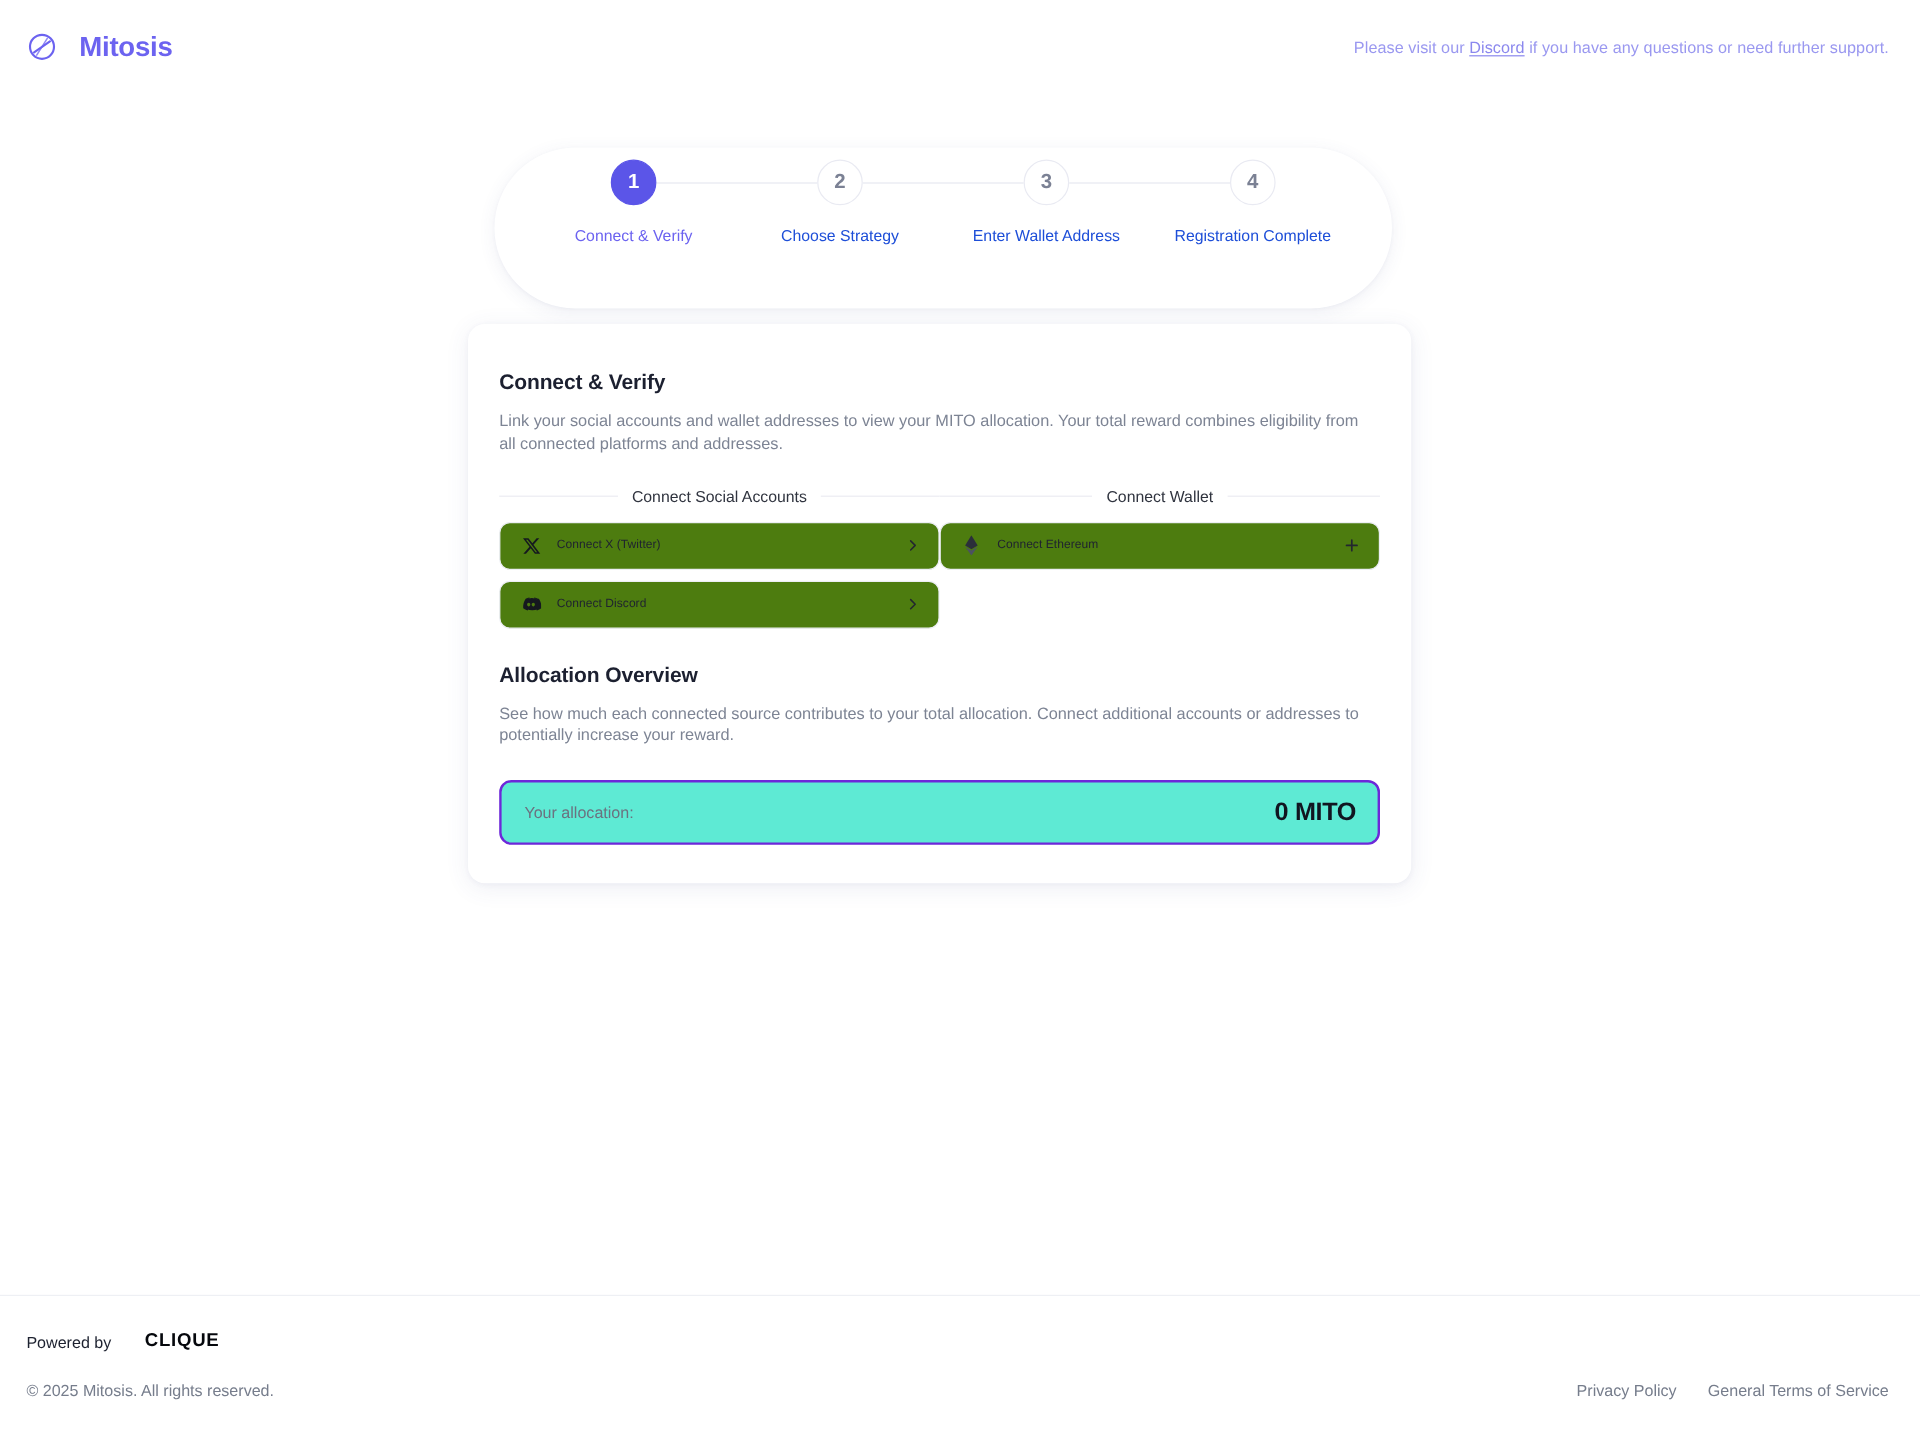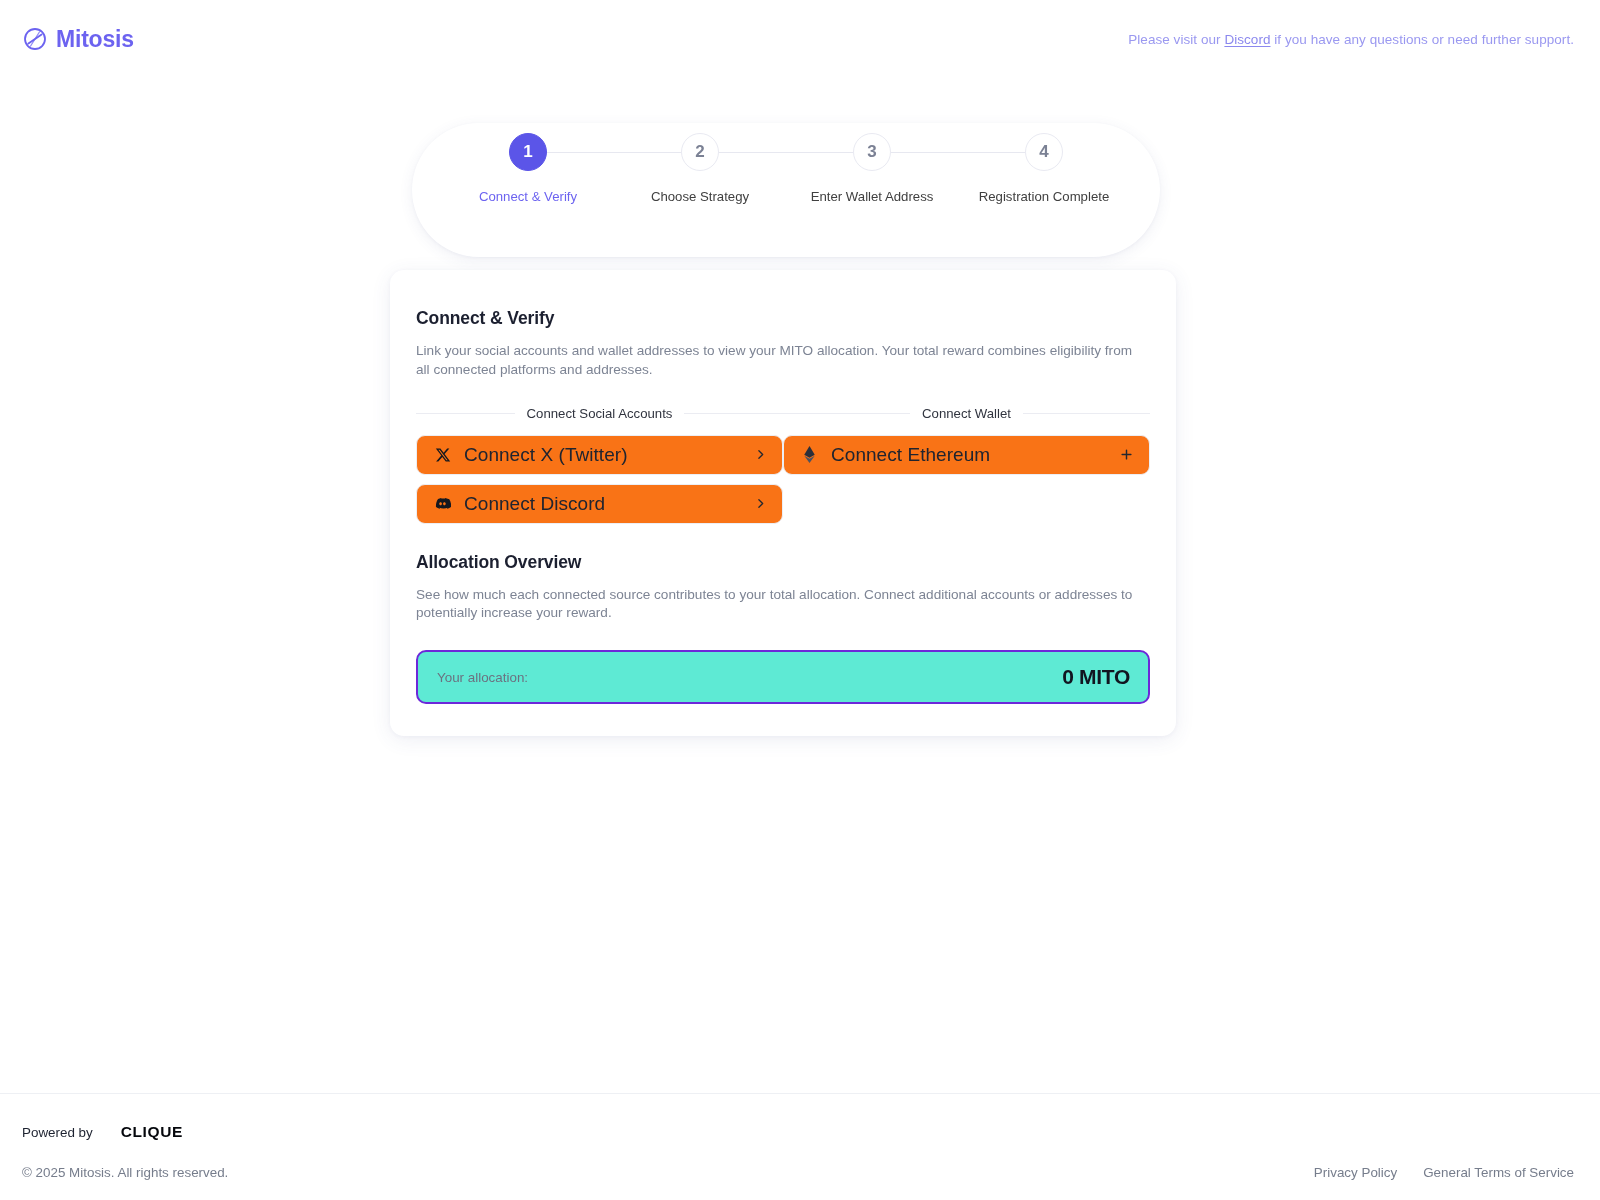--- a/index.html
+++ b/index.html
@@ -28,21 +28,21 @@
     flex: 0 0 78px;
     display: flex;
     align-items: center;
     justify-content: space-between;
     padding: 0 26px 0 22px;
   }
 
   .brand {
     display: flex;
     align-items: center;
-    gap: 8px;
+    gap: 18px;
   }
   .brand-mark { width: 26px; height: 26px; display: block; }
   .brand-name {
     font-size: 23px;
     font-weight: 600;
     letter-spacing: -0.2px;
     color: #6C63F0;
   }
 
   .header-note {
@@ -107,21 +107,21 @@
     z-index: 2;
   }
   .step.active .step-bubble {
     background: #5B55E8;
     border-color: #5B55E8;
     color: #ffffff;
   }
   .step-label {
     margin-top: 18px;
     font-size: 13.2px;
-    color: #404040;
+    color: #1d4ed8;
     white-space: nowrap;
   }
   .step.active .step-label { color: #6C63F0; }
 
   .step-connector {
     width: 0;
     flex: 0 0 0;
     position: relative;
   }
   .step-connector::before {
@@ -180,29 +180,29 @@
   .divider-label::after {
     content: "";
     flex: 1 1 auto;
     height: 1px;
     background: #ebecf2;
   }
 
   .connect-btn {
     width: 100%;
     height: 40px;
-    background: #f97316;
+    background: #4d7c0f;
     border: 1px solid #eceef4;
     border-radius: 9px;
     display: flex;
     align-items: center;
     padding: 0 15px 0 17px;
     margin-bottom: 9px;
     cursor: pointer;
-    font-size: 19px;
+    font-size: 10px;
     color: #20242f;
   }
   .connect-btn:last-child { margin-bottom: 0; }
   .connect-btn .ico {
     width: 17px;
     height: 17px;
     display: flex;
     align-items: center;
     justify-content: center;
     flex: 0 0 17px;
@@ -282,21 +282,21 @@
     color: #1d2230;
   }
   .clique {
     font-size: 15.5px;
     font-weight: 700;
     letter-spacing: 0.6px;
     color: #05070c;
   }
   .footer-bottom {
     margin-top: 23px;
-    padding-bottom: 20px;
+    padding-bottom: 34px;
     display: flex;
     align-items: center;
     justify-content: space-between;
   }
   .copyright { font-size: 13.4px; color: #767d8c; }
   .footer-links { display: flex; gap: 26px; }
   .footer-links a {
     font-size: 13.4px;
     color: #767d8c;
     text-decoration: none;

